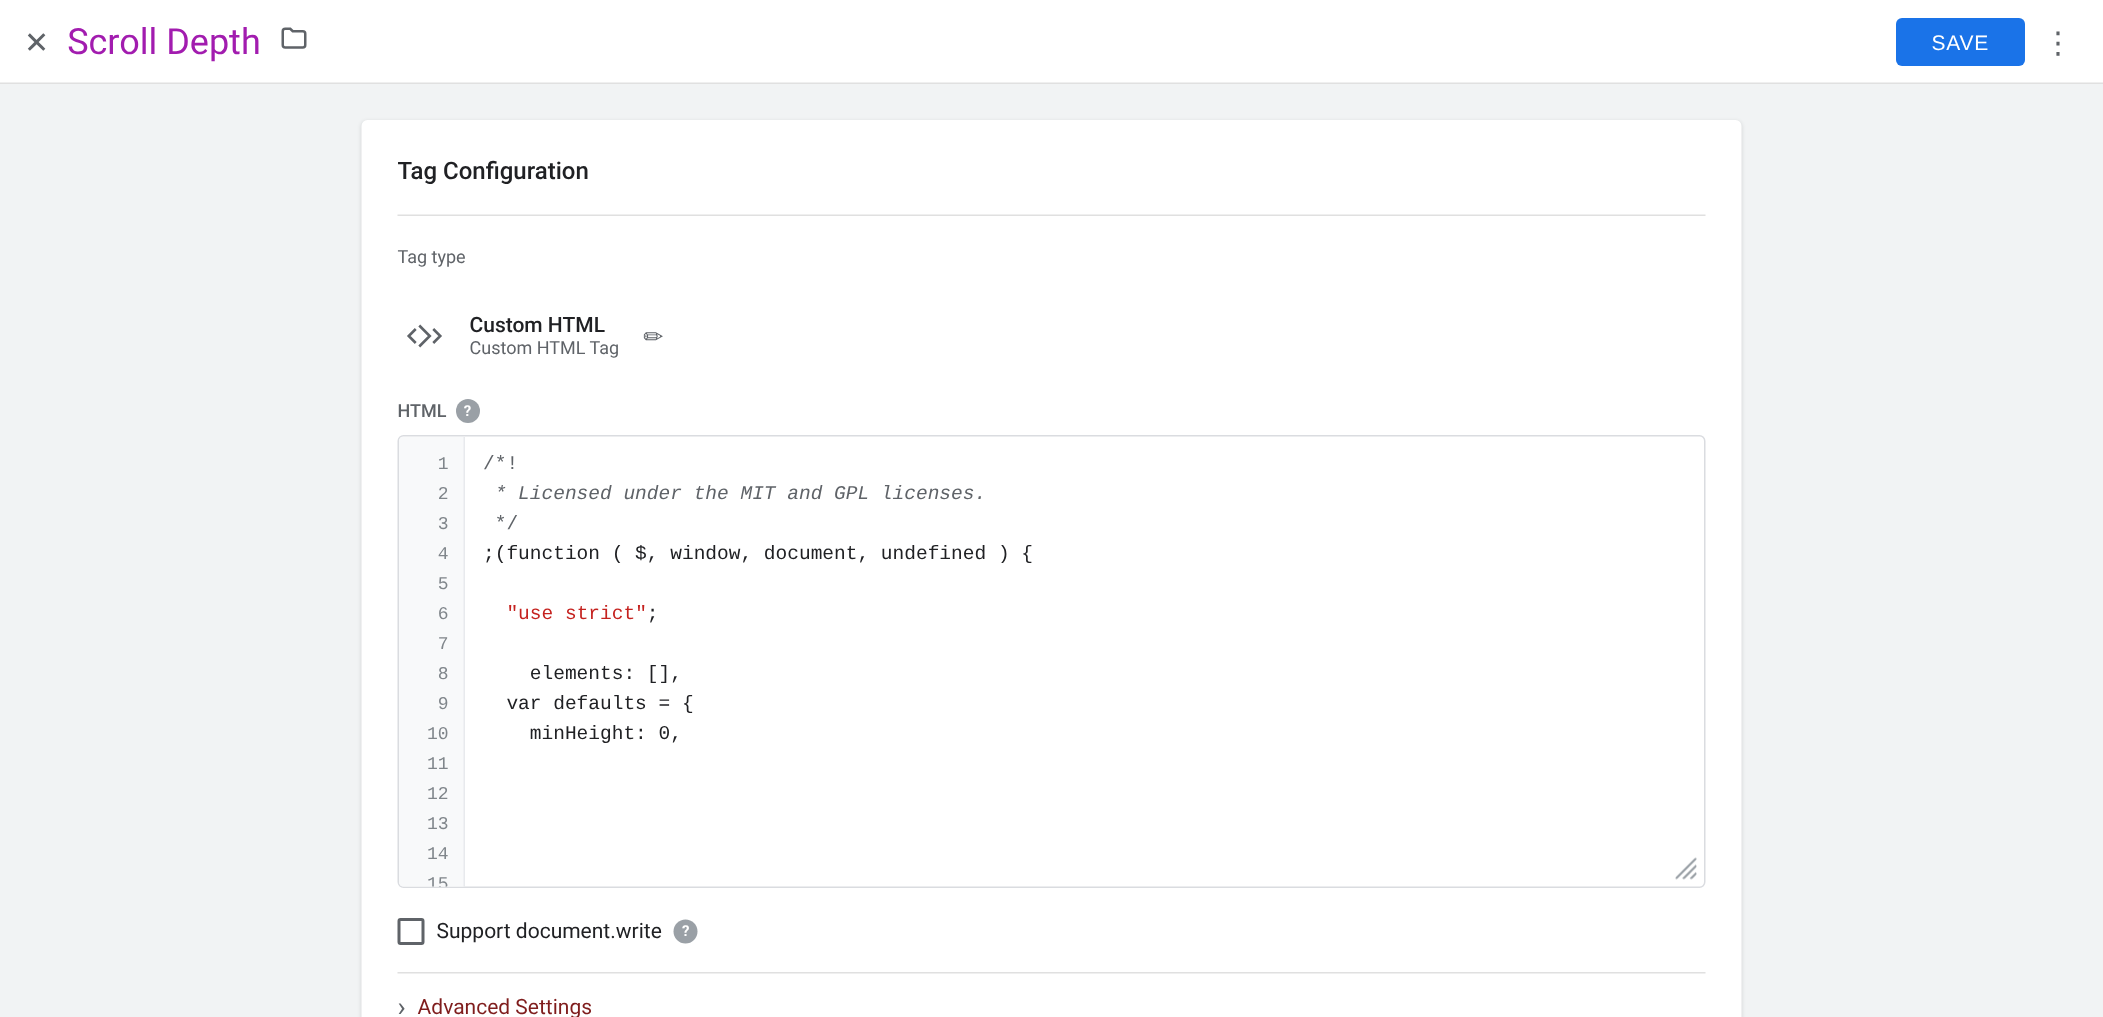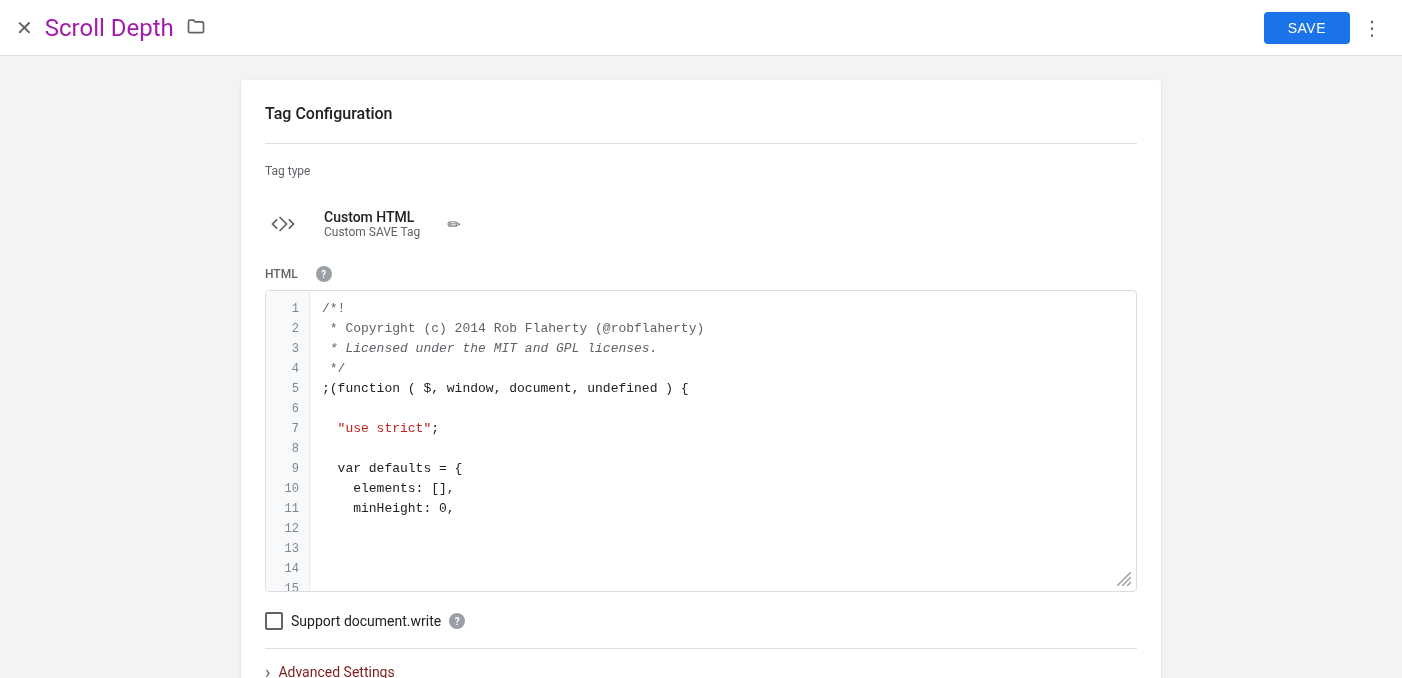--- a/index.html
+++ b/index.html
@@ -90,21 +90,21 @@
 
     .tag-type-label {
       font-size: 12px;
       color: #5f6368;
       margin-bottom: 28px;
     }
 
     .tag-type-row {
       display: flex;
       align-items: center;
-      gap: 23px;
+      gap: 12px;
       margin-bottom: 24px;
     }
     .tag-type-icon {
       width: 36px;
       height: 36px;
       display: flex;
       align-items: center;
       justify-content: center;
       color: #5f6368;
       font-size: 18px;
@@ -126,21 +126,21 @@
       font-size: 16px;
       color: #5f6368;
       cursor: pointer;
       margin-left: 4px;
     }
 
     
     .html-label-row {
       display: flex;
       align-items: center;
-      gap: 18px;
+      gap: 6px;
       margin-bottom: 8px;
     }
     .html-label {
       font-size: 12px;
       color: #5f6368;
       font-weight: 500;
     }
     .help-icon {
       width: 16px;
       height: 16px;
@@ -298,21 +298,21 @@
     <div class="tag-type-row">
       <div class="tag-type-icon">
         <svg width="28" height="28" viewBox="0 0 24 24" fill="none" stroke="#5f6368" stroke-width="1.5">
           <polyline points="9 6 15 12 9 18"></polyline>
           <polyline points="15 6 9 12 15 18" style="display:none"></polyline>
           <path d="M7 8l-4 4 4 4M17 8l4 4-4 4"></path>
         </svg>
       </div>
       <div class="tag-type-info">
         <span class="tag-type-name">Custom HTML</span>
-        <span class="tag-type-sub">Custom SAVE Tag</span>
+        <span class="tag-type-sub">Custom HTML Tag</span>
       </div>
       <span class="edit-icon">✏</span>
     </div>
 
     <div class="html-label-row">
       <span class="html-label">HTML</span>
       <span class="help-icon">?</span>
     </div>
 
     <div class="code-editor">
@@ -329,29 +329,28 @@
             <div class="line-number">9</div>
             <div class="line-number">10</div>
             <div class="line-number">11</div>
             <div class="line-number">12</div>
             <div class="line-number">13</div>
             <div class="line-number">14</div>
             <div class="line-number">15</div>
           </div>
         <div class="code-lines" id="code-content">
             <div class="code-line"><span style="color: rgb(95, 99, 104);">/*!</span></div>
-            <div class="code-line"><span style="color: rgb(95, 99, 104);"> * Copyright (c) 2014 Rob Flaherty (@robflaherty)</span></div>
             <div class="code-line"><span style="color: rgb(95, 99, 104); font-style: italic;"> * Licensed under the MIT and GPL licenses.</span></div>
             <div class="code-line"><span style="color: rgb(95, 99, 104);"> */</span></div>
             <div class="code-line"><span style="color: rgb(32, 33, 36);">;(function ( $, window, document, undefined ) {</span></div>
             <div class="code-line">&nbsp;</div>
             <div class="code-line"><span style="color: rgb(32, 33, 36);">  </span><span style="color: rgb(197, 34, 31);">"use strict"</span><span style="color: rgb(32, 33, 36);">;</span></div>
             <div class="code-line">&nbsp;</div>
+            <div class="code-line"><span style="color: rgb(32, 33, 36);">    elements: [],</span></div>
             <div class="code-line"><span style="color: rgb(32, 33, 36);">  var defaults = {</span></div>
-            <div class="code-line"><span style="color: rgb(32, 33, 36);">    elements: [],</span></div>
             <div class="code-line"><span style="color: rgb(32, 33, 36);">    minHeight: 0,</span></div>
           </div>
       </div>
       <div class="resize-handle">
         <svg width="14" height="14" viewBox="0 0 14 14" fill="none">
           <line x1="14" y1="0" x2="0" y2="14" stroke="#9aa0a6" stroke-width="1.5"></line>
           <line x1="14" y1="5" x2="5" y2="14" stroke="#9aa0a6" stroke-width="1.5"></line>
           <line x1="14" y1="10" x2="10" y2="14" stroke="#9aa0a6" stroke-width="1.5"></line>
         </svg>
       </div>

